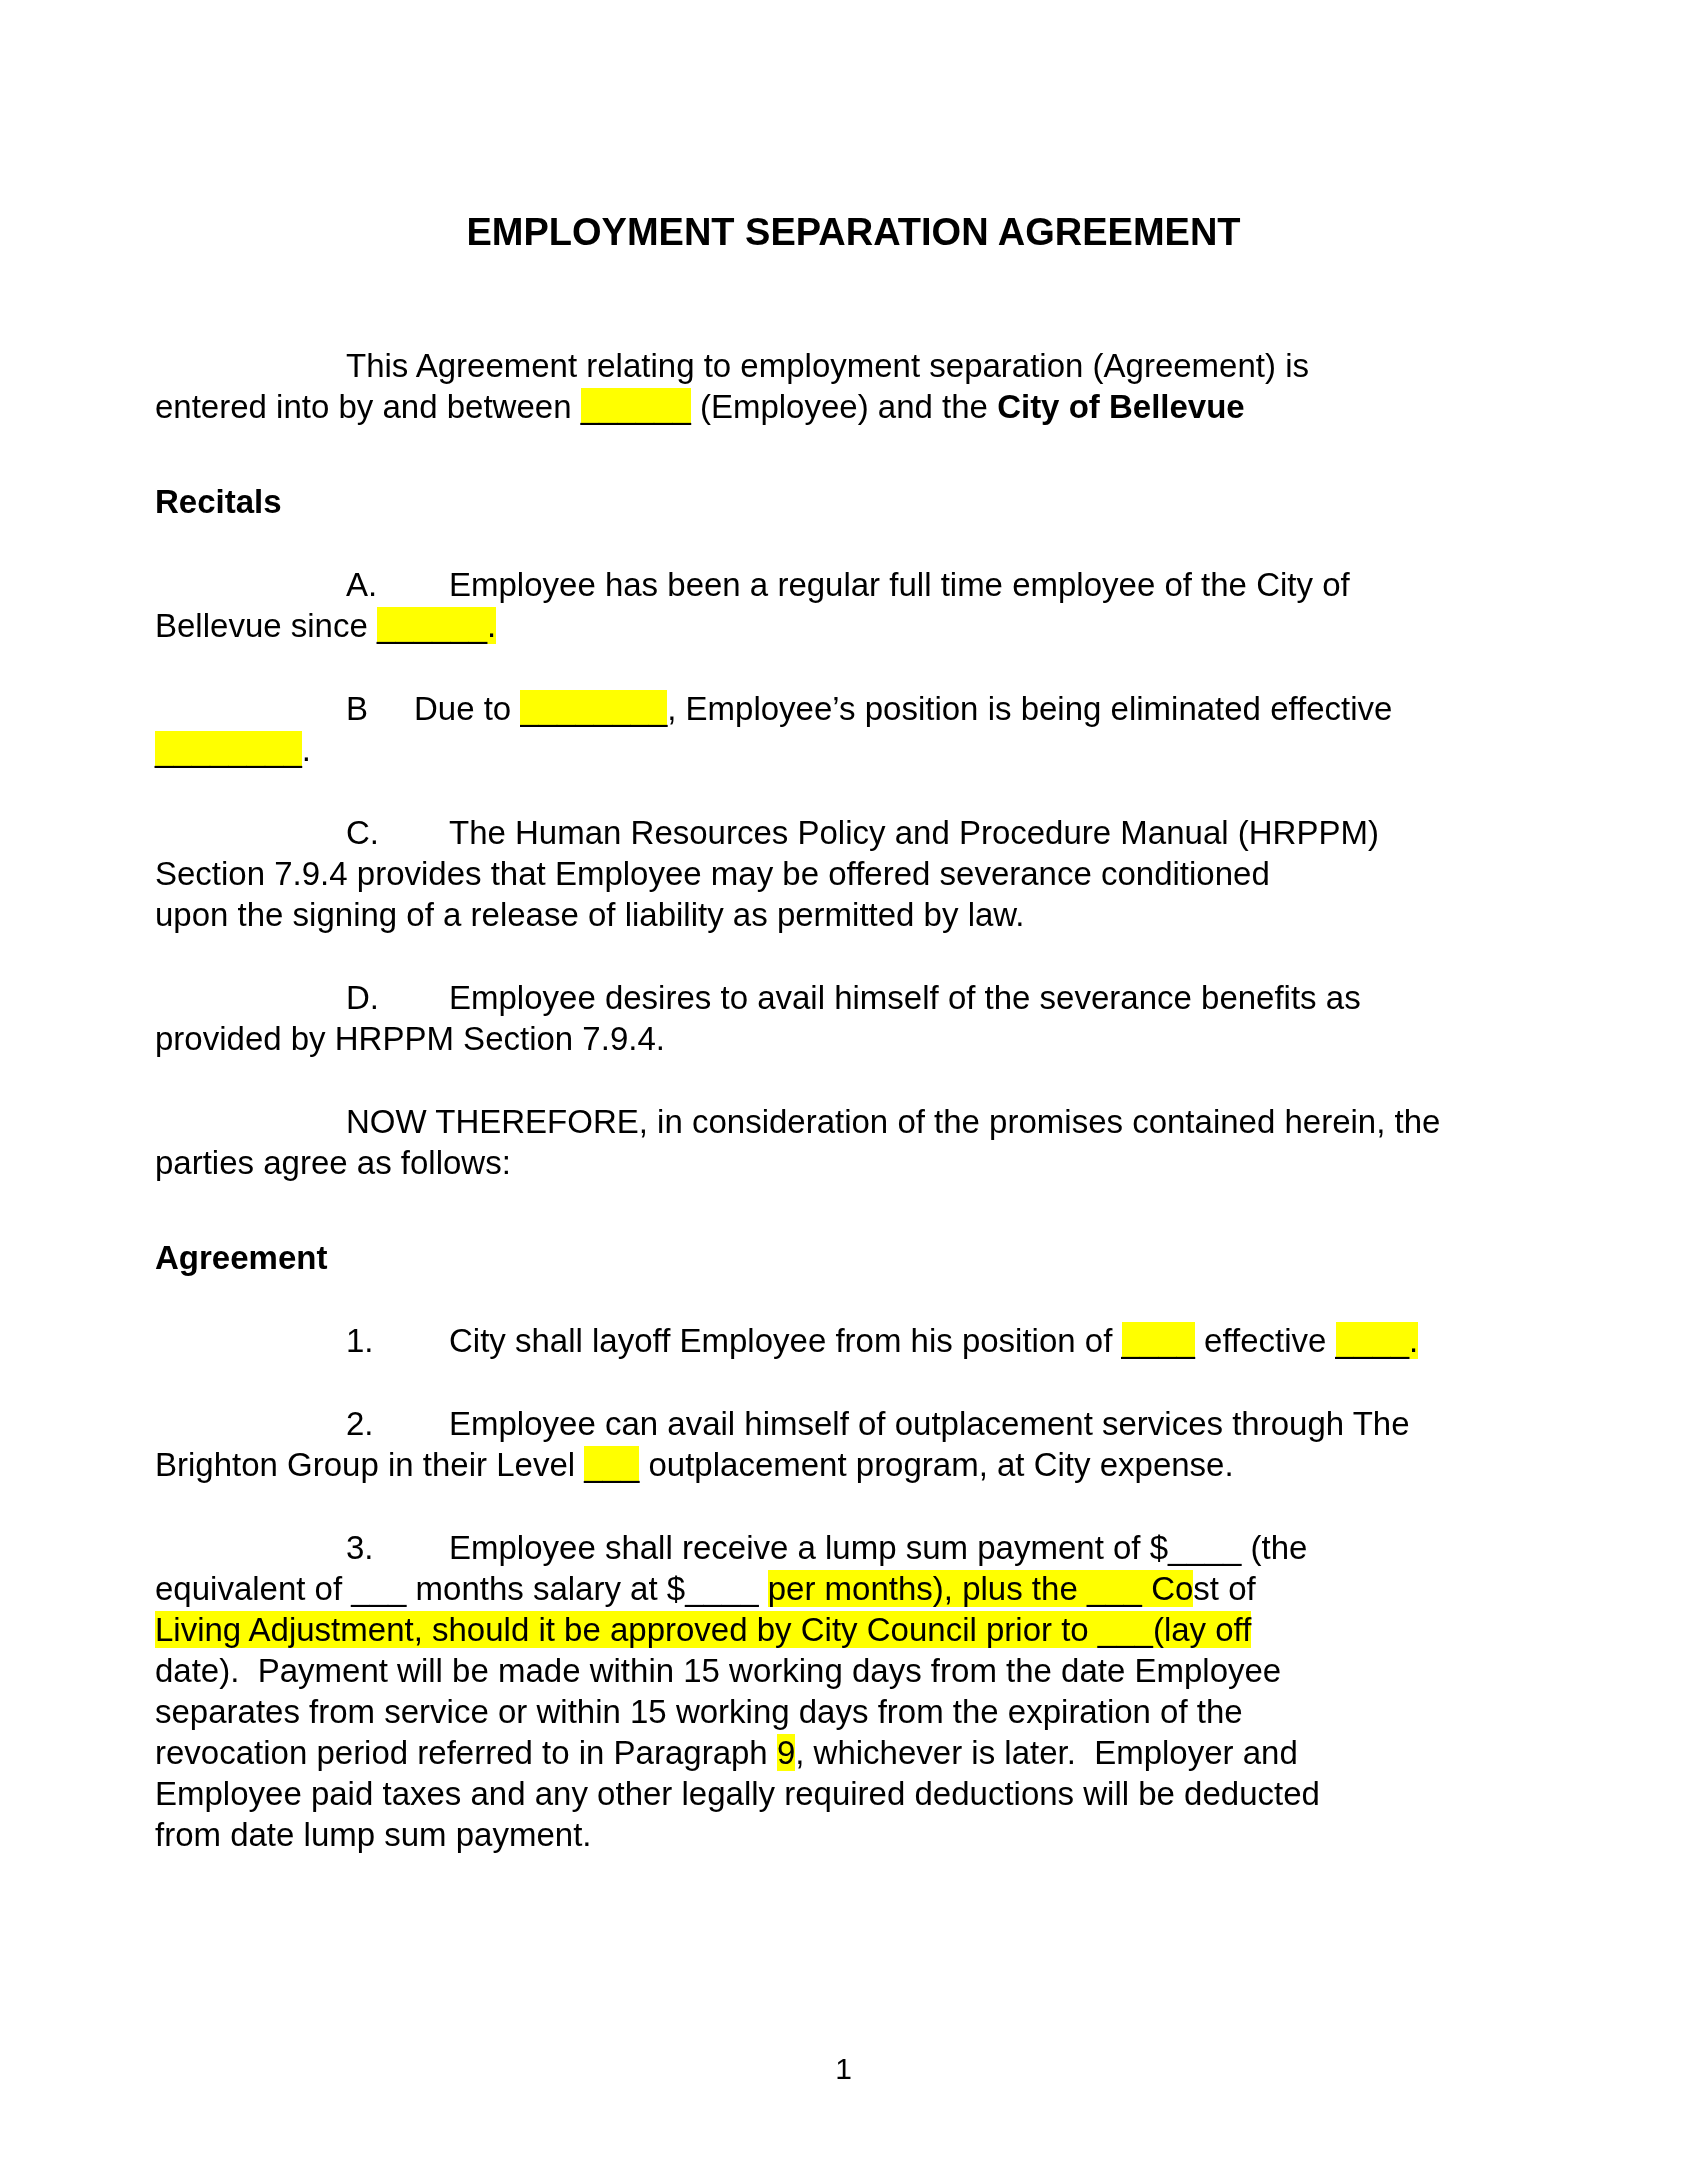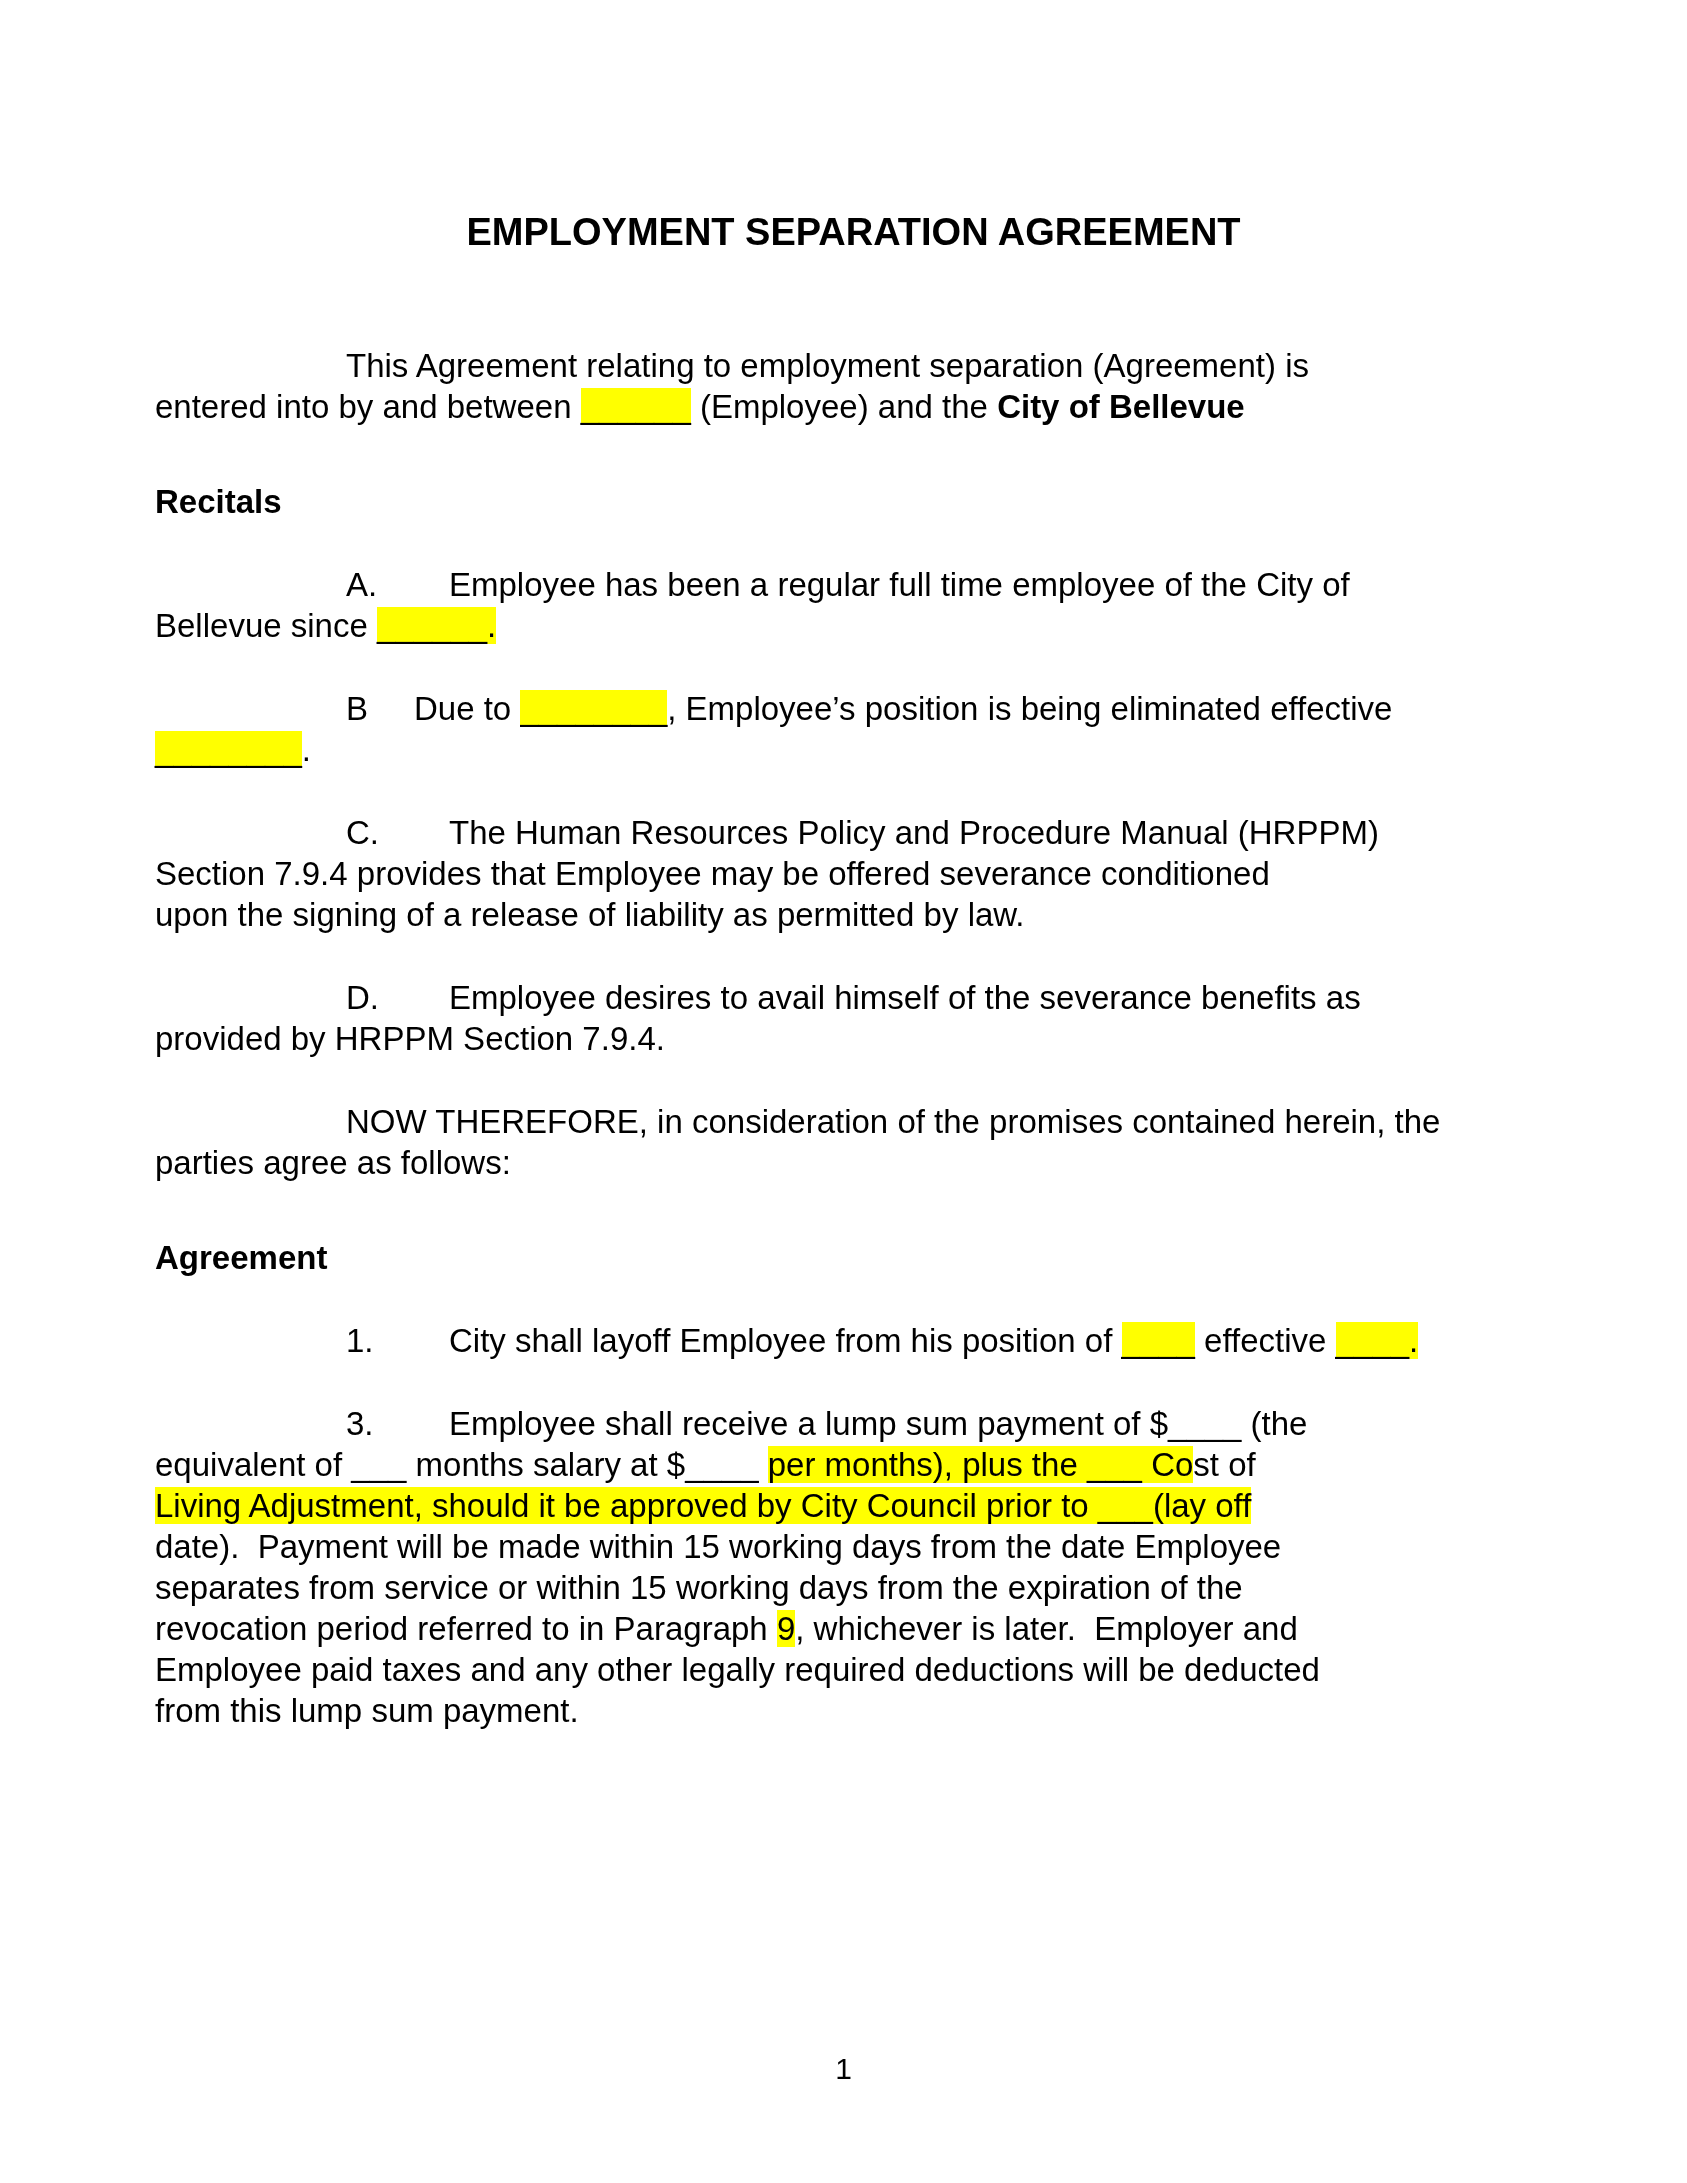--- a/index.html
+++ b/index.html
@@ -66,25 +66,29 @@
         <div class="line"><span class="ind"></span><span class="">NOW THEREFORE, in consideration of the promises contained herein, the</span></div>
         <div class="line"><span class="">parties agree as follows:</span></div>
       </div>
       <div class="block heading">
         <div class="line"><span class="bold">Agreement</span></div>
       </div>
       <div class="block para">
         <div class="line"><span class="ind"></span><span class="marker">1.</span><span class="">City shall layoff Employee from his position of </span><span class="hl">____</span><span class=""> effective </span><span class="hl">____.</span></div>
       </div>
       <div class="block para">
+        <div class="line"><span class="ind"></span><span class="marker">2.</span><span class="">Employee can avail himself of outplacement services through The</span></div>
+        <div class="line"><span class="">Brighton Group in their Level </span><span class="hl">___</span><span class=""> outplacement program, at City expense.</span></div>
+      </div>
+      <div class="block para">
         <div class="line"><span class="ind"></span><span class="marker">3.</span><span class="">Employee shall receive a lump sum payment of $____ (the</span></div>
         <div class="line"><span class="">equivalent of ___ months salary at $____ </span><span class="hl">per months), plus the ___ Co</span><span class="">st of</span></div>
         <div class="line"><span class="hl">Living Adjustment, should it be approved by City Council prior to ___(lay off</span></div>
         <div class="line"><span class="">date).  Payment will be made within 15 working days from the date Employee</span></div>
         <div class="line"><span class="">separates from service or within 15 working days from the expiration of the</span></div>
         <div class="line"><span class="">revocation period referred to in Paragraph </span><span class="hl">9</span><span class="">, whichever is later.  Employer and</span></div>
         <div class="line"><span class="">Employee paid taxes and any other legally required deductions will be deducted</span></div>
-        <div class="line"><span class="">from this lump sum payment.</span></div>
+        <div class="line"><span class="">from date lump sum payment.</span></div>
       </div>
     </div>
   <div class="footer">1</div>
 </div>
 
 
 </body></html>

